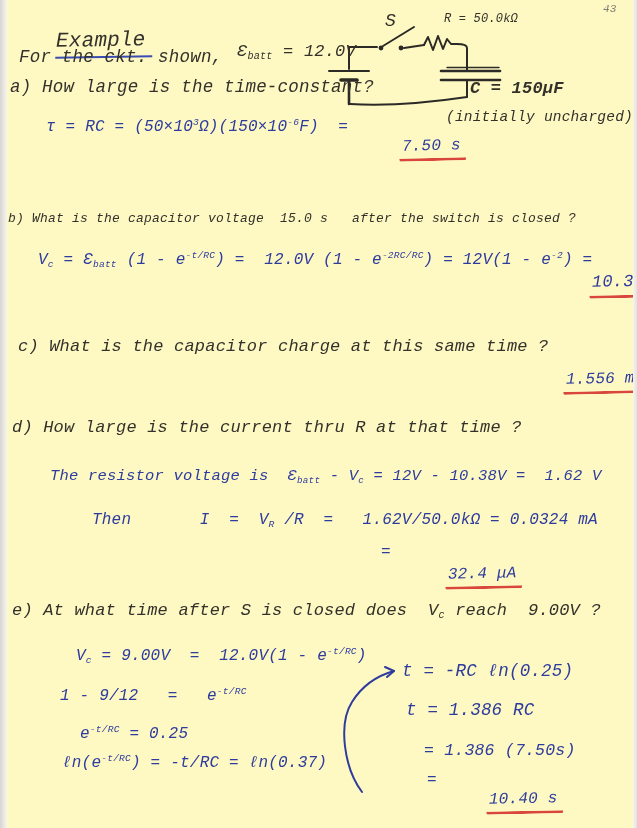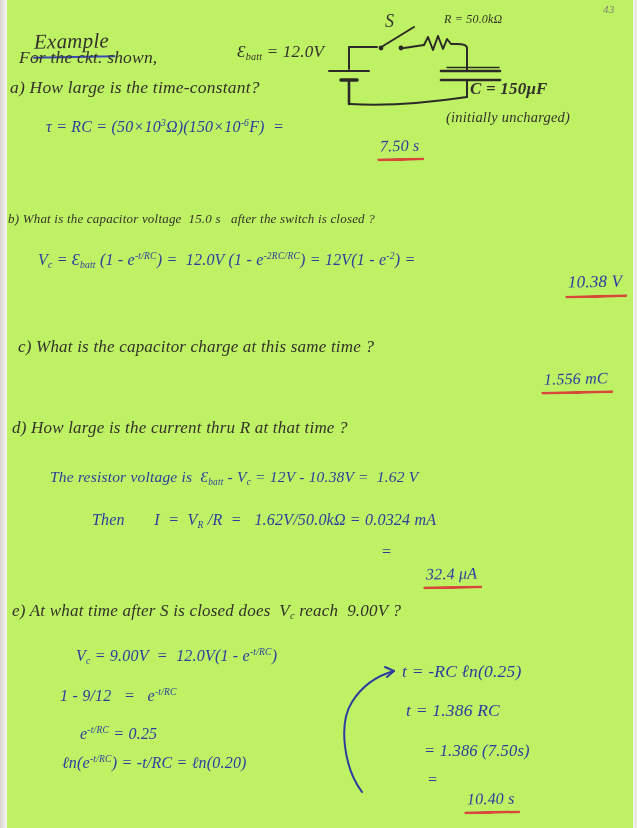--- a/index.html
+++ b/index.html
@@ -1,19 +1,19 @@
 <!DOCTYPE html>
 <html><head>
 <meta charset="utf-8">
 <style>
   html,body{margin:0;padding:0;background:#c8c6c2;}
   .page{
     position:relative;width:637px;height:828px;margin:0 auto;
-    background:#bef264;overflow:hidden;
-    font-family:Liberation Serif, serif;
+    background:#fef9c3;overflow:hidden;
+    font-family:Liberation Mono, monospace;
   }
   .page::before{content:"";position:absolute;left:0;top:0;bottom:0;width:7px;
     background:linear-gradient(90deg,#d8d5d0,#f7f5f1);pointer-events:none;}
   .page::after{content:"";position:absolute;right:0;top:0;bottom:0;width:4px;
     background:linear-gradient(270deg,#e3e1dc,#f7f5f1);pointer-events:none;}
   .line{position:absolute;white-space:pre;font-style:italic;letter-spacing:.2px;line-height:1.15;}
   .black{color:#34312b;}
   .blue{color:#2e3c9e;}
   .grey{color:#807e78;}
   .q{font-size:17px;}
@@ -94,21 +94,21 @@
   <div class="line blue big" style="left:381px;top:543px;">=</div>
   <div class="line blue big" style="left:406px;top:547px;">
     <span class="ans">32.4 μA</span>
   </div>
 
   <div class="line black q" style="left:12px;top:601px;"><span>e) At what time after S is closed does  V</span><span class="sub">c</span><span> reach  9.00V ?</span></div>
 
   <div class="line blue" style="left:76px;top:646px;font-size:16px;"><span>V</span><span class="sub">c</span><span> = 9.00V  =  12.0V(1 - e</span><span class="sup">-t/RC</span><span>)</span></div>
   <div class="line blue" style="left:60px;top:686px;font-size:16px;"><span>1 - 9/12   =   e</span><span class="sup">-t/RC</span></div>
   <div class="line blue" style="left:80px;top:724px;font-size:16px;"><span>e</span><span class="sup">-t/RC</span><span> = 0.25</span></div>
-  <div class="line blue" style="left:62px;top:753px;font-size:16px;"><span>ℓn(e</span><span class="sup">-t/RC</span><span>) = -t/RC = ℓn(0.20)</span></div>
+  <div class="line blue" style="left:62px;top:753px;font-size:16px;"><span>ℓn(e</span><span class="sup">-t/RC</span><span>) = -t/RC = ℓn(0.37)</span></div>
 
   <svg style="left:330px;top:655px;" width="80" height="145" viewBox="330 655 80 145">
     <g stroke="#2e3c9e" stroke-width="2" fill="none" stroke-linecap="round">
       <path d="M362 792 C344 768 338 724 352 702 C362 686 376 676 394 671"></path>
       <path d="M394 671 L385 667 M394 671 L387 677"></path>
     </g>
   </svg>
 
   <div class="line blue" style="left:402px;top:661px;font-size:17.5px;">t = -RC ℓn(0.25)</div>
   <div class="line blue" style="left:406px;top:700px;font-size:17.5px;">t = 1.386 RC</div>

